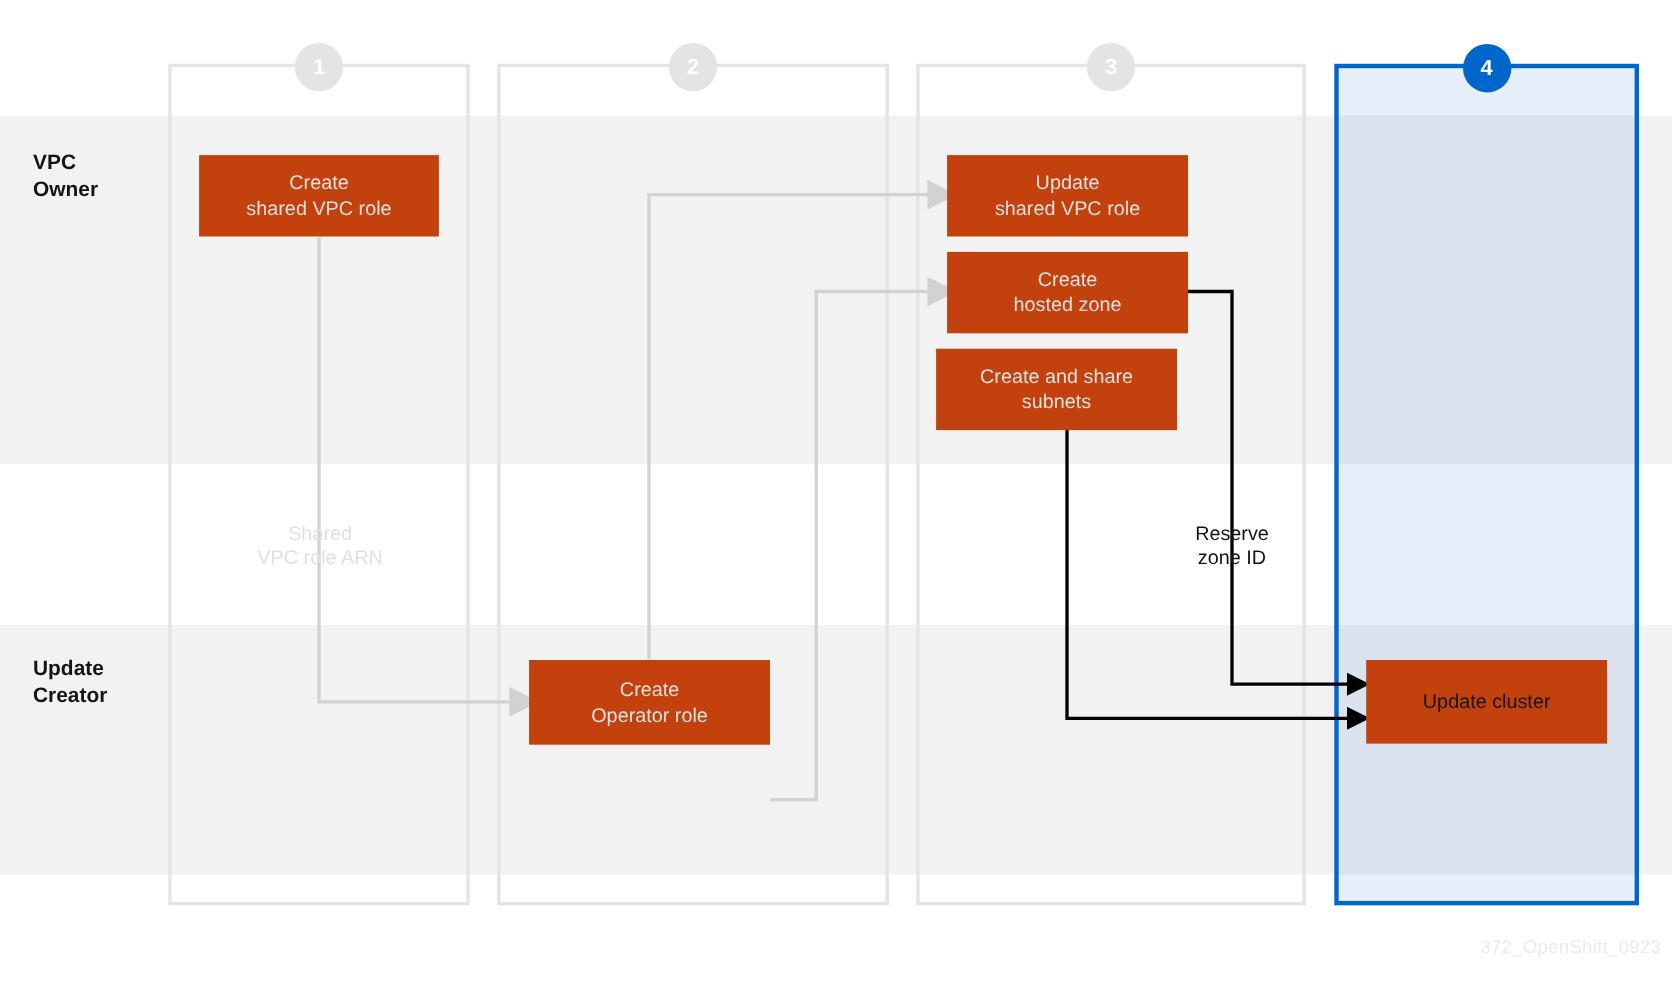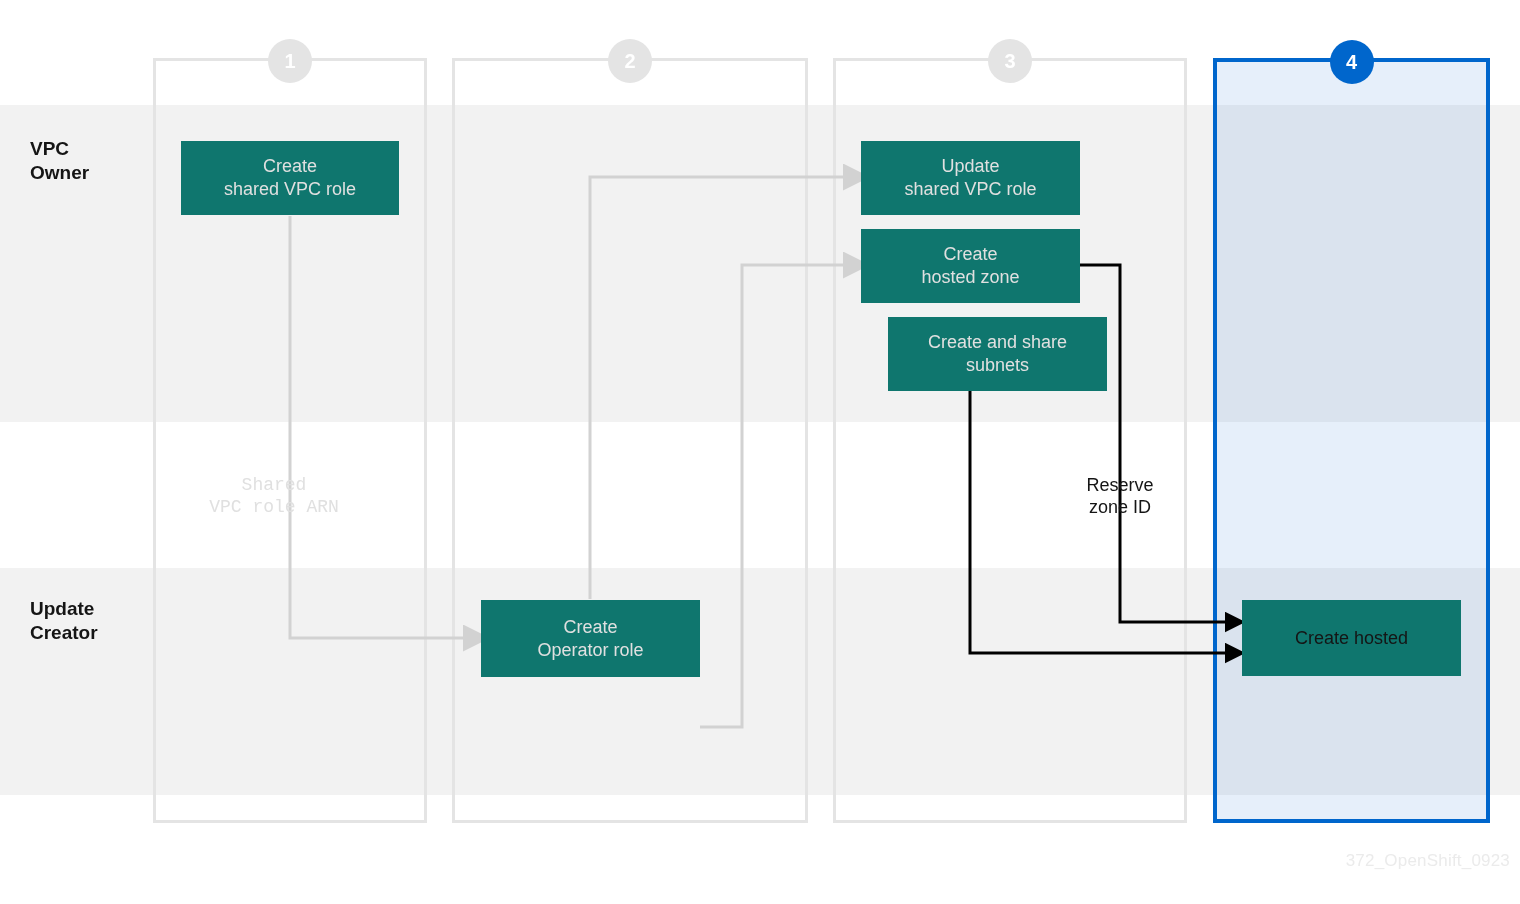--- a/index.html
+++ b/index.html
@@ -65,53 +65,53 @@
     display:flex;
     align-items:center;
     justify-content:center;
     line-height:1;
   }
   #phase-col-4 .phase-badge{background:#0066cc;}
 
   
   .task-box{
     position:absolute;
-    background:#0f766e;
+    background:#c2410c;
     display:flex;
     align-items:center;
     justify-content:center;
     text-align:center;
     font-size:18px;
     line-height:23px;
     color:#e0e0e0;
     white-space:pre-line;
     box-sizing:border-box;
     padding:4px 8px;
   }
   .task-box.active{color:#151515;}
 
   #task-create-shared-vpc-role{left:181px;top:141px;width:218px;height:74px;}
   #task-create-operator-role{left:481px;top:600px;width:219px;height:77px;}
   #task-reserve{left:481px;top:689px;width:219px;height:77px;}
   #task-update-shared-vpc-role{left:861px;top:141px;width:219px;height:74px;}
   #task-create-hosted-zone{left:861px;top:229px;width:219px;height:74px;}
-  #task-create-and-share-subnets{left:888px;top:317px;width:219px;height:74px;}
+  #task-create-and-share-subnets{left:851px;top:317px;width:219px;height:74px;}
   #task-create-cluster{left:1242px;top:600px;width:219px;height:76px;}
 
   
   .flow-label{
     position:absolute;
     text-align:center;
     font-size:18px;
     line-height:22px;
     color:#e0e0e0;
     white-space:pre-line;
   }
   .flow-label.active{color:#151515;}
-  #flow-label-shared-vpc-role-arn{left:174px;top:474px;width:200px;font-family:Liberation Mono, monospace;}
+  #flow-label-shared-vpc-role-arn{left:191px;top:474px;width:200px;}
   #flow-label-ingress-installer-arns{left:490px;top:452px;width:200px;}
   #flow-label-full-domain-name{left:695px;top:463px;width:90px;}
   #flow-label-aws-region-subnets{left:880px;top:474px;width:182px;}
   #flow-label-hosted-zone-id{left:1070px;top:474px;width:100px;}
 
   
   #connectors{
     position:absolute;left:0;top:0;
     width:1520px;height:904px;
     pointer-events:none;
@@ -183,21 +183,21 @@
 
   <div class="task-box" id="task-update-shared-vpc-role">Update
 shared VPC role</div>
 
   <div class="task-box" id="task-create-hosted-zone">Create
 hosted zone</div>
 
   <div class="task-box" id="task-create-and-share-subnets">Create and share
 subnets</div>
 
-  <div class="task-box active" id="task-create-cluster">Create hosted</div>
+  <div class="task-box active" id="task-create-cluster">Update cluster</div>
 
   <div class="flow-label" id="flow-label-shared-vpc-role-arn">Shared
 VPC role ARN</div>
 
 
 
 
   <div class="flow-label active" id="flow-label-hosted-zone-id">Reserve
 zone ID</div>
 

